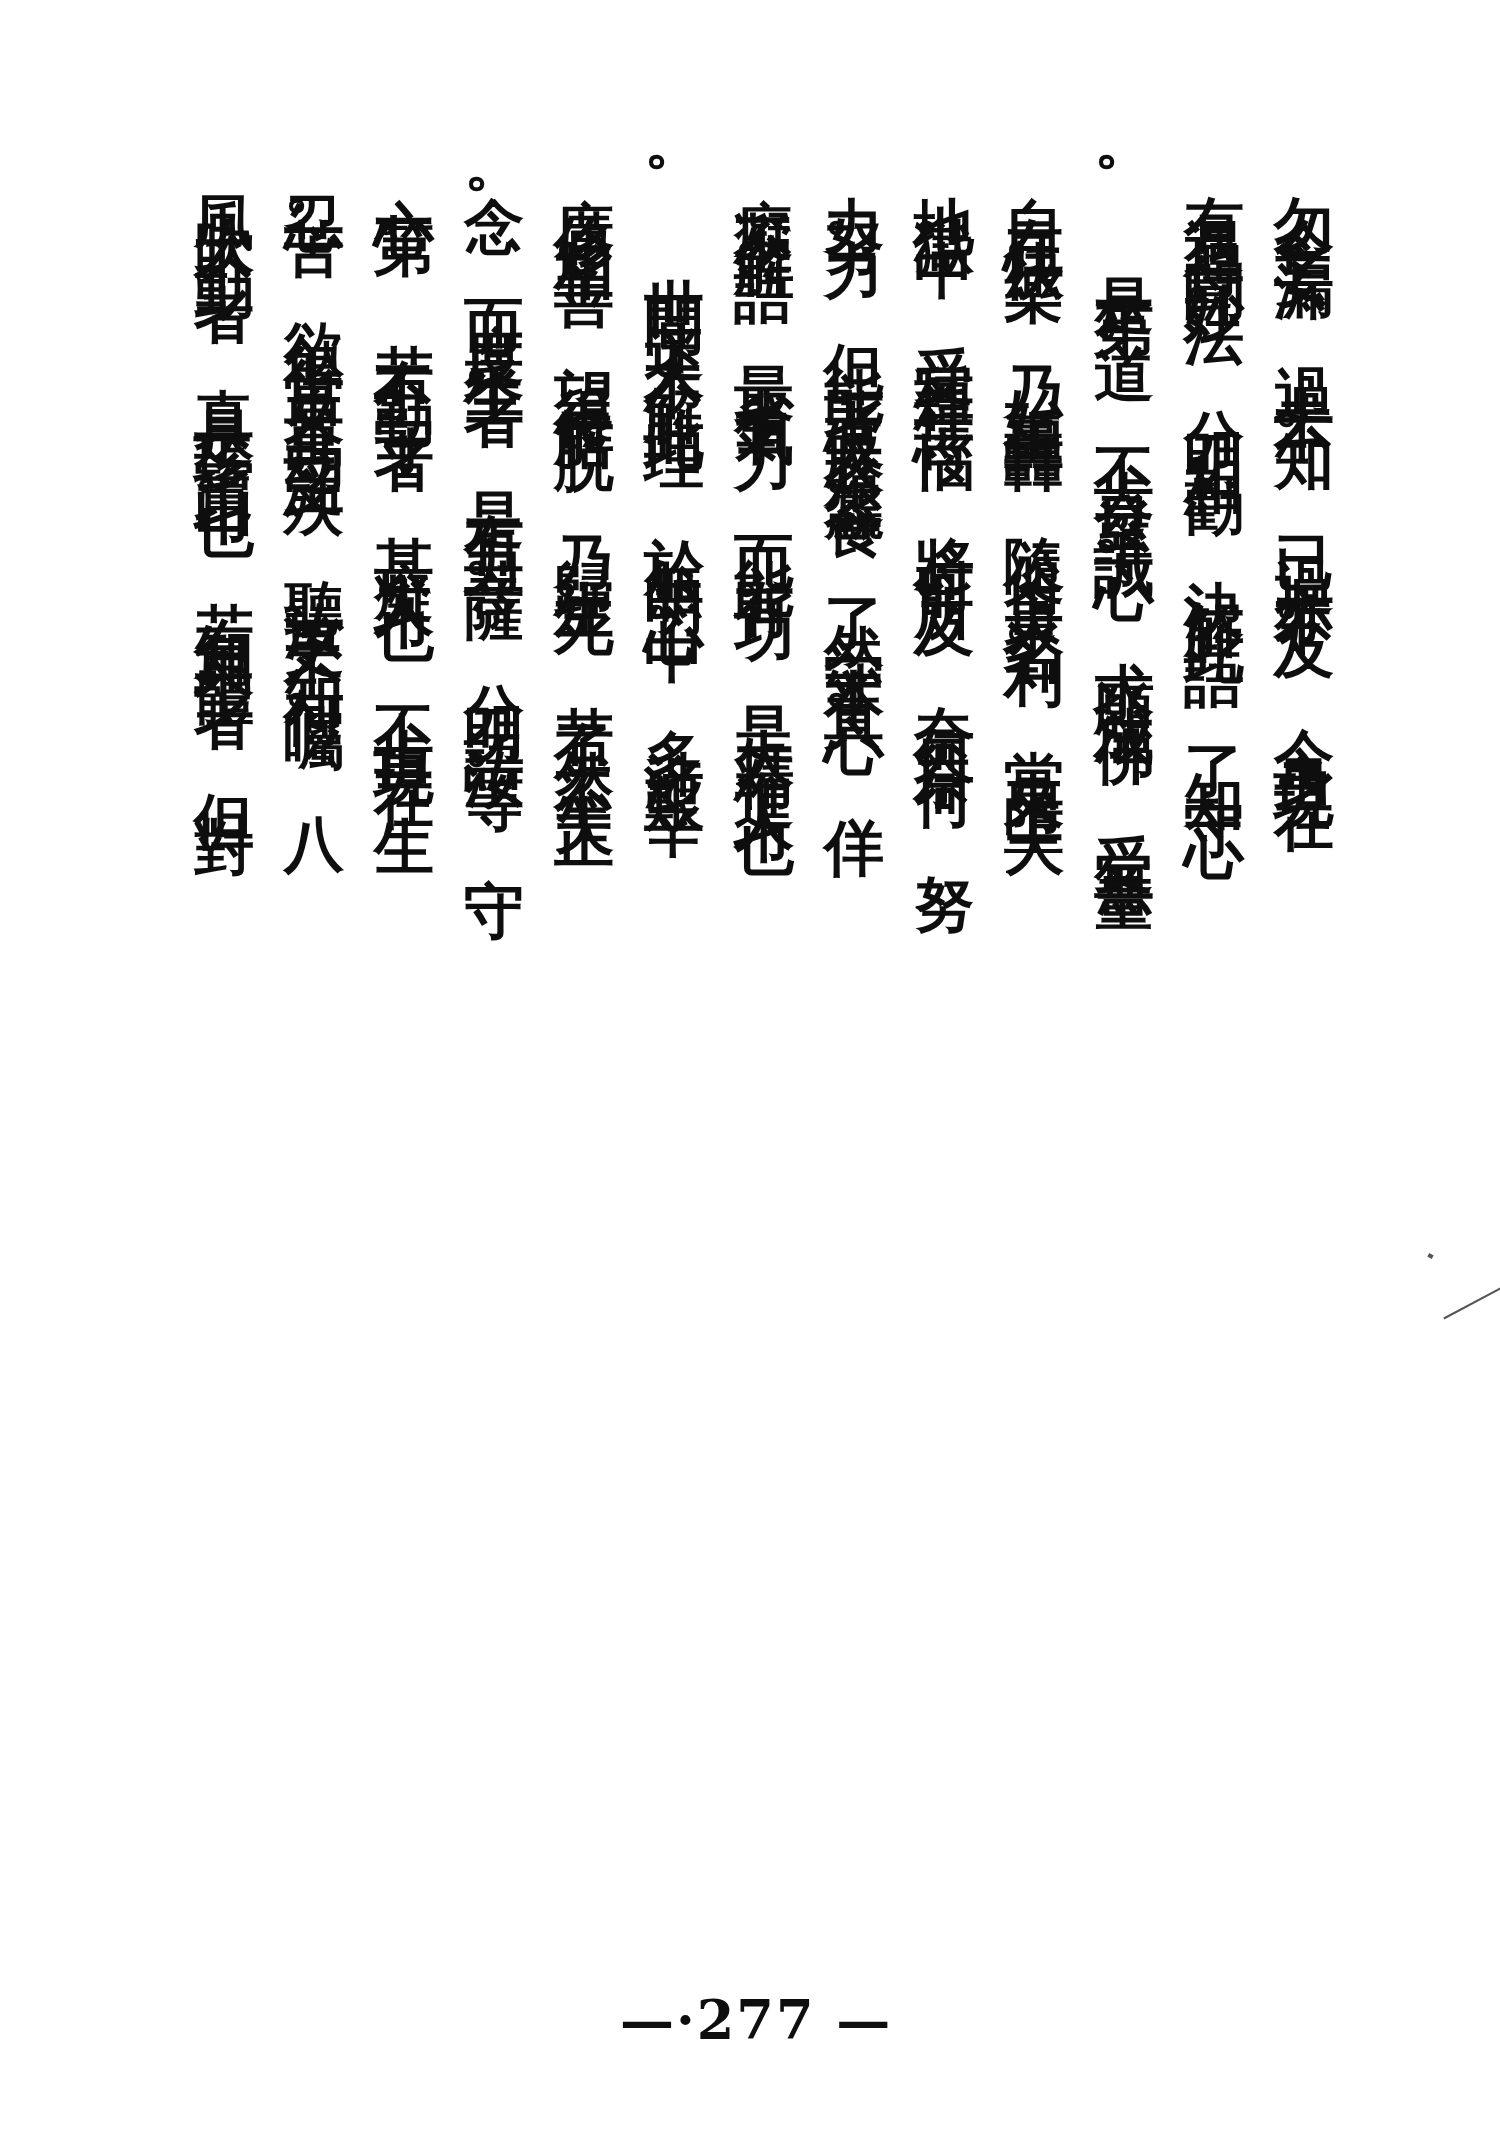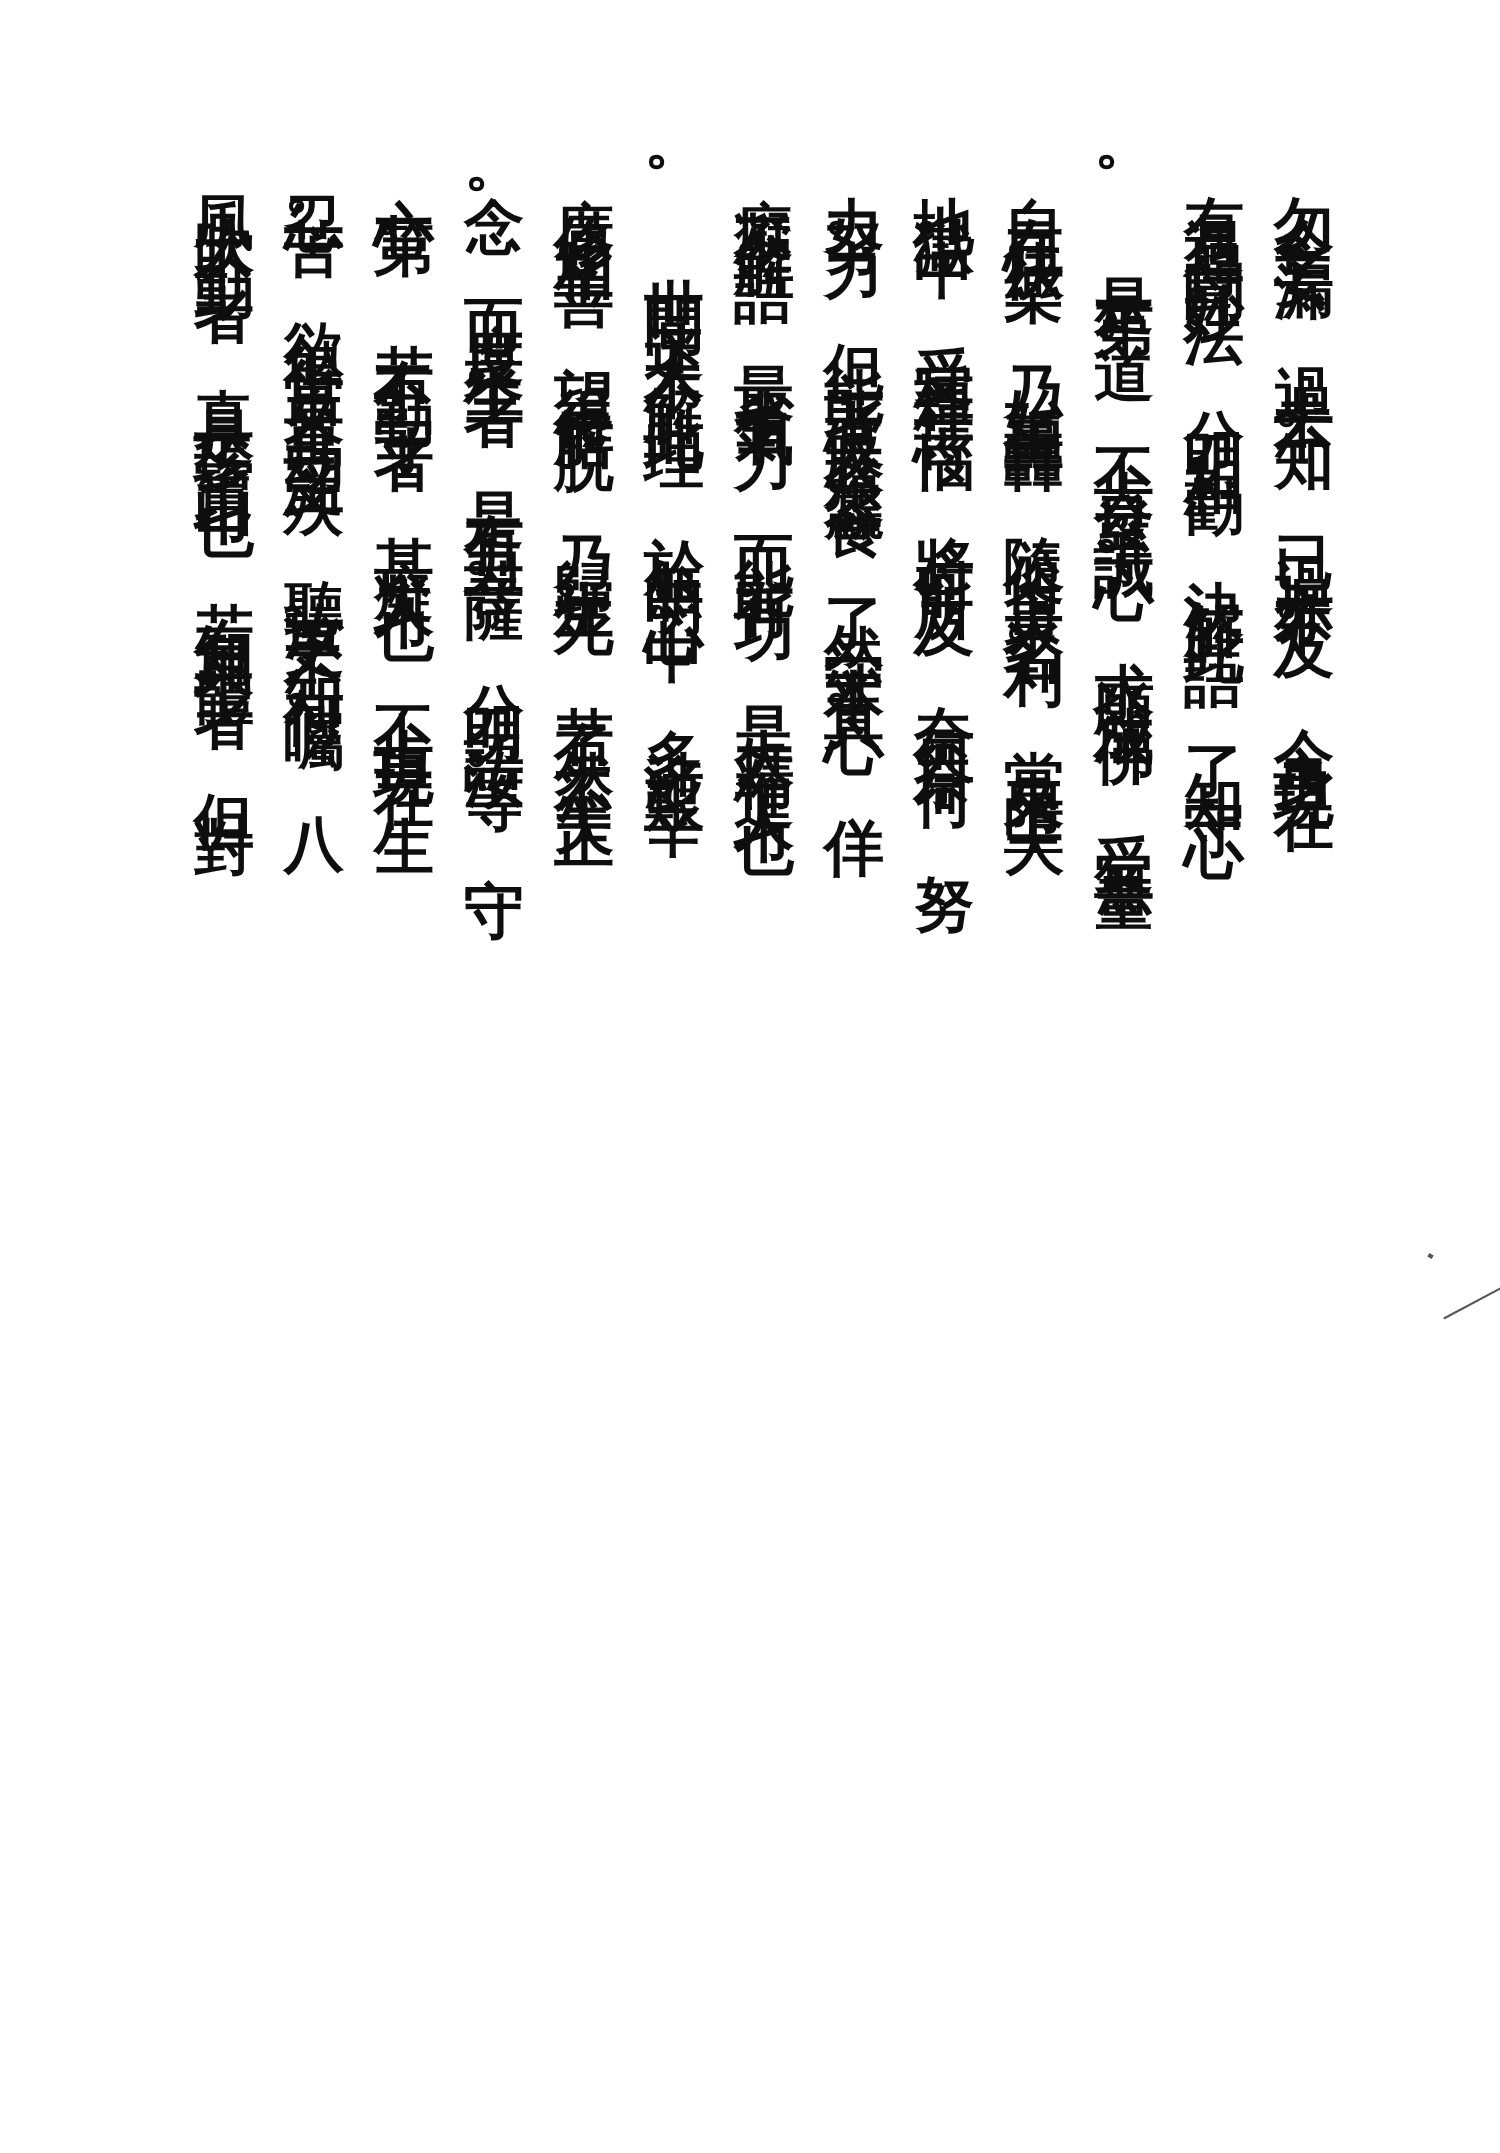--- a/index.html
+++ b/index.html
@@ -82,17 +82,18 @@
     <div class="text-column">力努力。但能著破衣飱麤食。了然守本真心。佯</div>
     <div class="text-column">癡不解語。最省氣力。而能有功。是大精進人也</div>
     <div class="text-column">。世間迷人不解此理。於無明心中。多涉艱辛。</div>
     <div class="text-column">廣修相善。望得解脱。乃歸生死。若了然不失正</div>
     <div class="text-column">念。而度衆生者。是有力菩薩。分明語汝等。守</div>
     <div class="text-column">心第一。若不勤守者。甚癡人也。不肯現在一生</div>
     <div class="text-column">忍苦。欲得當來萬劫受殃。聽汝更不知何囑。八</div>
     <div class="text-column">風吹不動者。真是珍寶山也。若知果體者。但對</div>
   </div>
 
+  <div class="page-number">—·277 —</div>
 
   <div class="scan-artifact"></div>
   <div class="scan-speck"></div>
 
 </div>
 
 </body></html>

